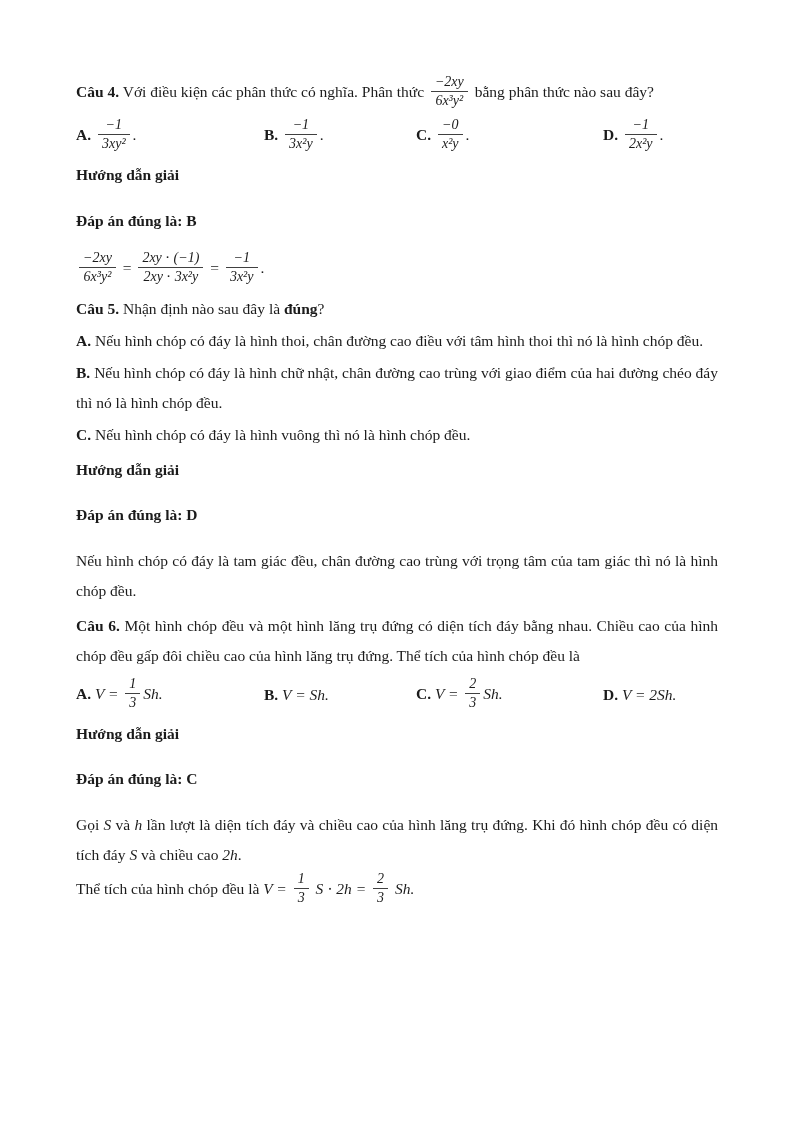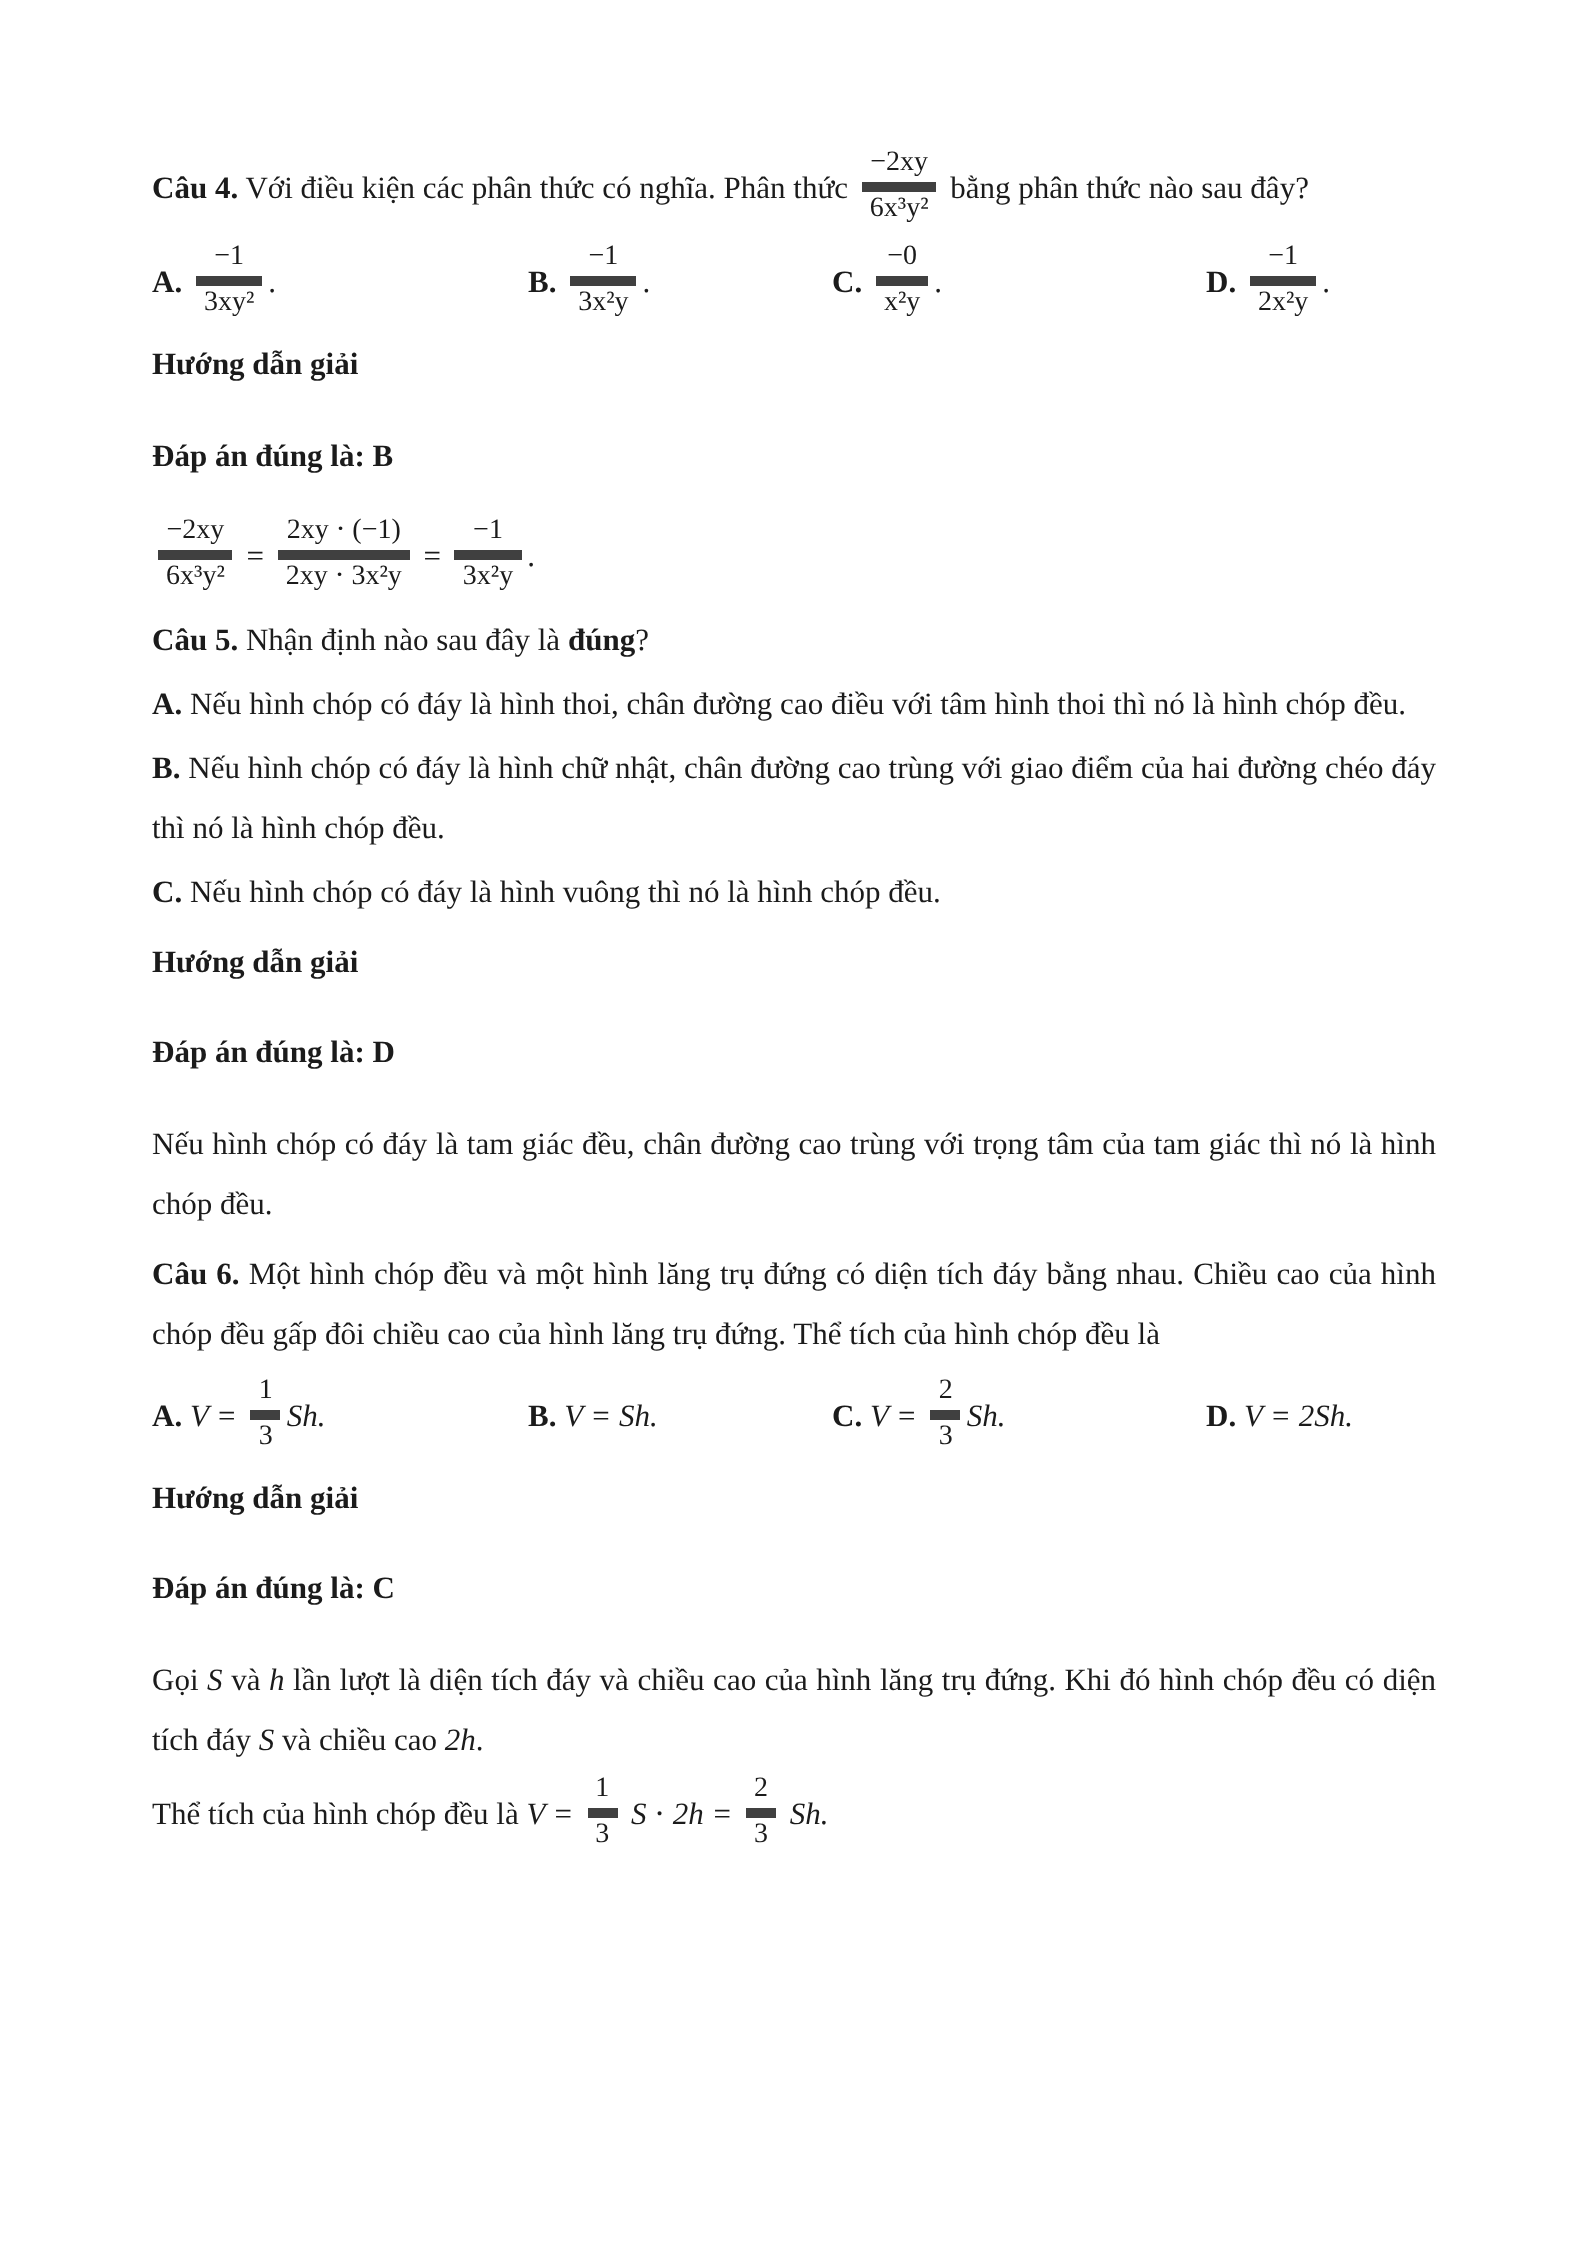--- a/index.html
+++ b/index.html
@@ -19,28 +19,29 @@
   }
   .tight { margin-top: 2px; }
   .sect { margin-top: 5px; }
   b, .b { font-weight: bold; }
   .math { font-style: italic; }
   .frac {
     display: inline-flex;
     flex-direction: column;
     text-align: center;
     vertical-align: middle;
+    font-style: italic;
     font-size: 14px;
     line-height: 1.15;
     margin: 0 3px;
     position: relative;
     top: -2px;
   }
   .frac .num, .frac .den { display: block; padding: 1px 4px; }
-  .frac .den { border-top: 5px solid #404040; }
+  .frac .den { border-top: 1px solid #404040; }
   .options-row {
     display: grid;
     grid-template-columns: 188px 152px 187px 1fr;
     align-items: center;
     line-height: 30px;
     margin: 6px 0 4px 0;
   }
   .option { white-space: nowrap; }
   .option .letter { font-weight: bold; }
   .guide { font-weight: bold; line-height: 30px; margin-top: 5px; }

